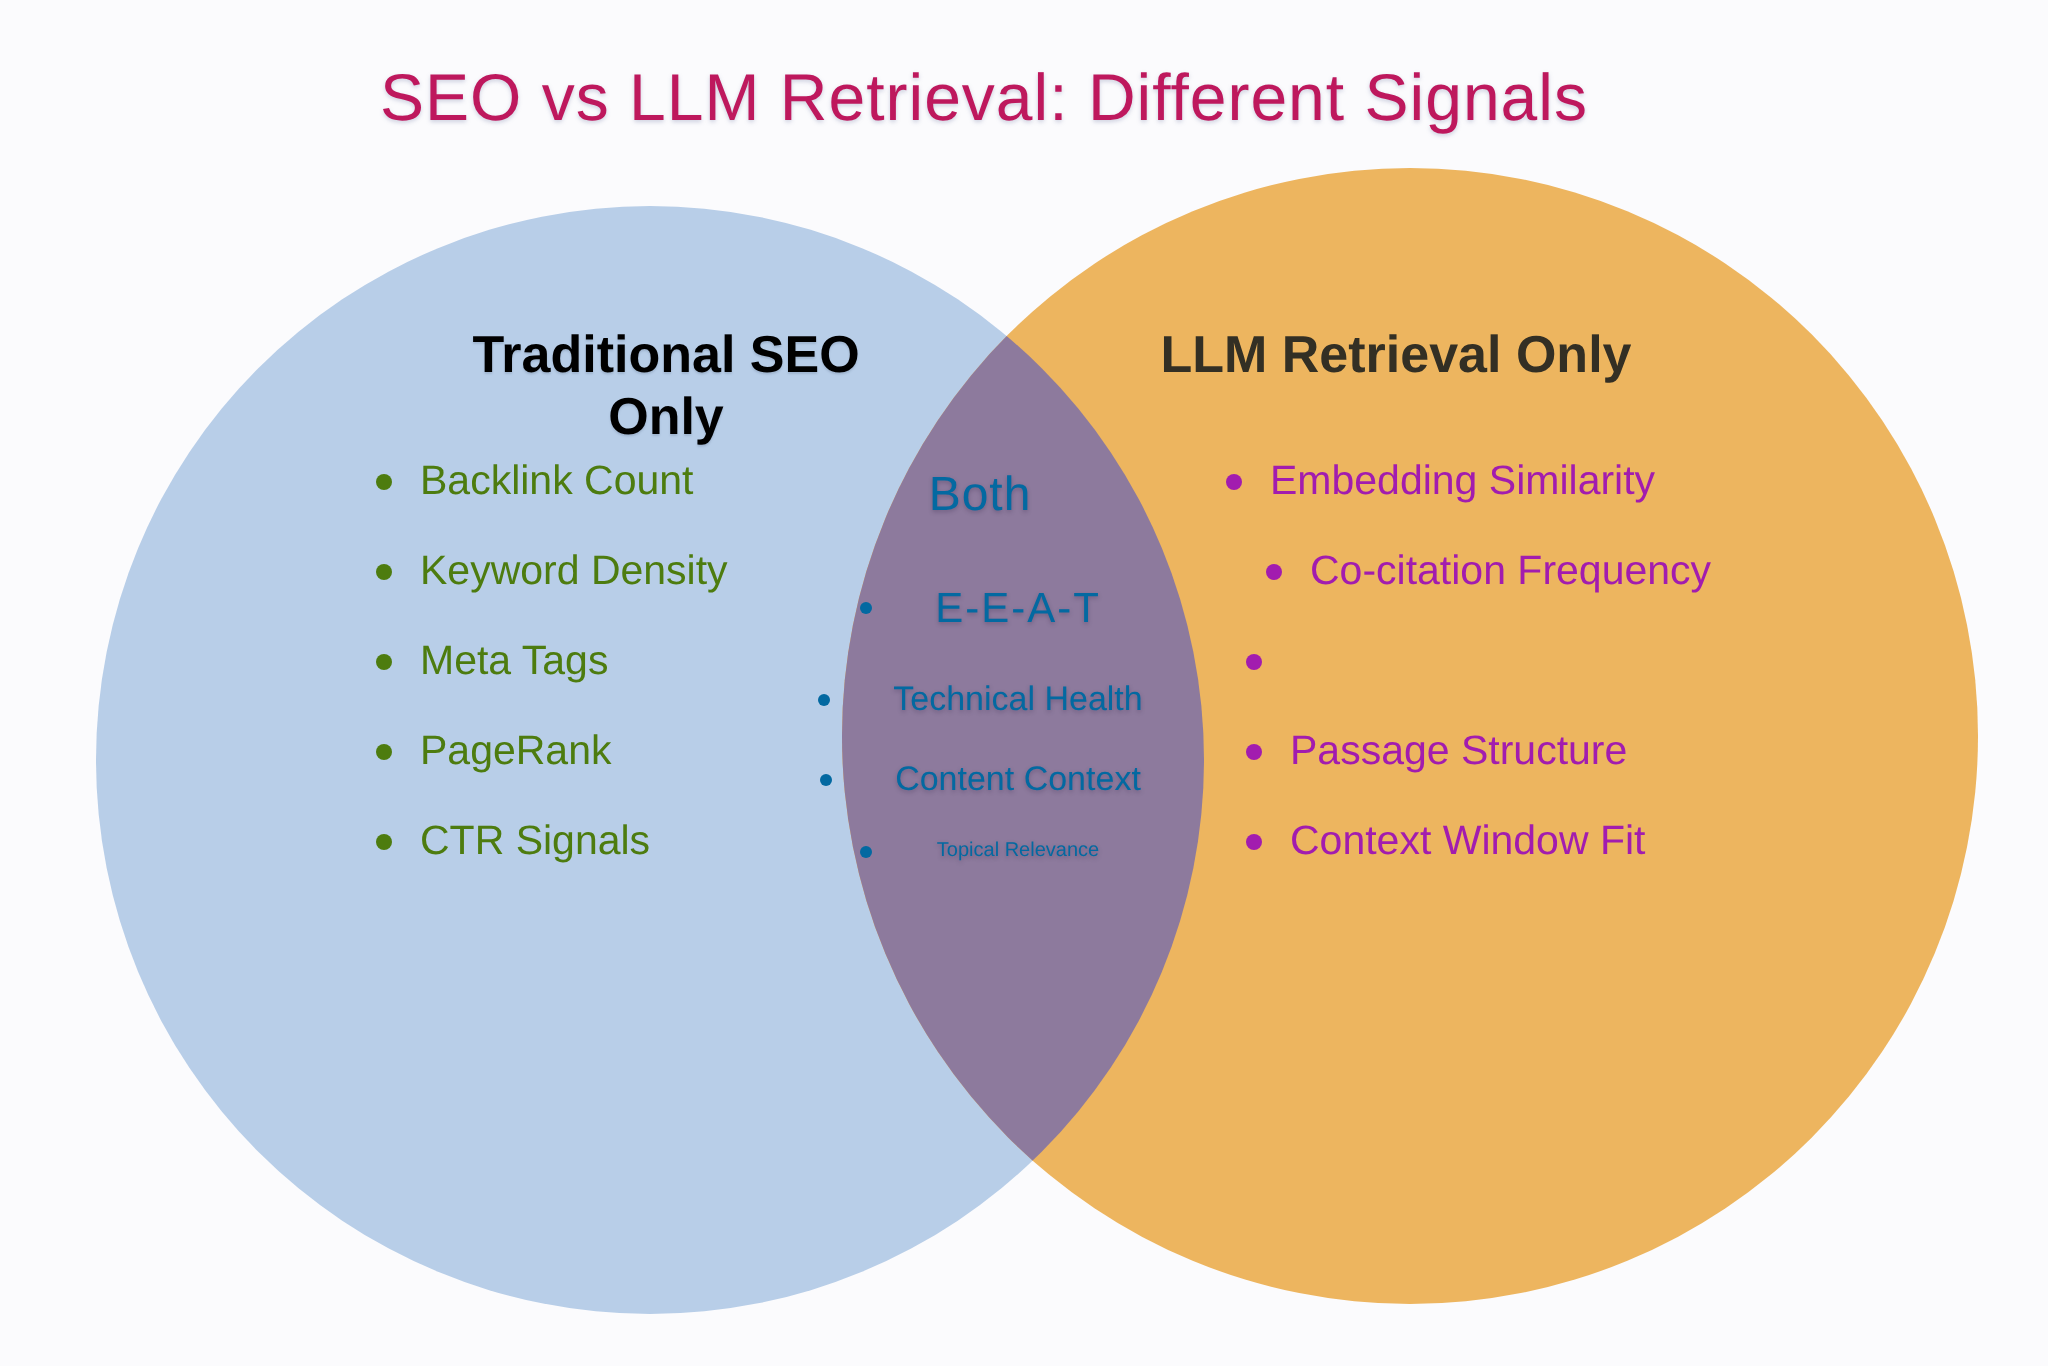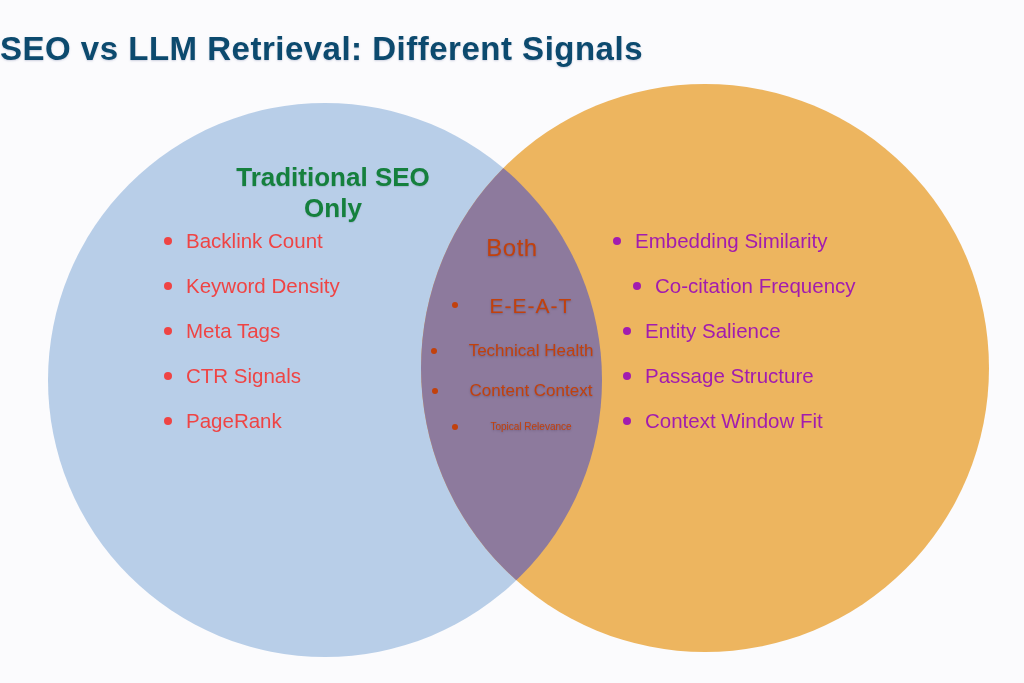--- a/index.html
+++ b/index.html
@@ -19,55 +19,55 @@
   .venn-svg {
     position: absolute;
     left: 0;
     top: 0;
   }
   .title {
     position: absolute;
     top: 30px;
     left: 0;
     width: 984px;
-    text-align: left;
+    text-align: center;
     font-size: 33px;
-    font-weight: bold;
+    font-weight: normal;
     letter-spacing: 0.5px;
-    color: #0c4a6e;
+    color: #be185d;
     text-shadow: 0 1px 2px rgba(120,130,170,0.35);
   }
   .heading {
     position: absolute;
     font-size: 26px;
     font-weight: bold;
   }
   .heading-left {
     top: 162px;
     left: 205px;
     width: 256px;
     text-align: center;
-    color: #15803d;
+    color: #000000;
     text-shadow: 0 1px 1px rgba(90,110,140,0.25);
   }
   .heading-right {
     top: 162px;
     left: 570px;
     width: 256px;
     text-align: center;
     color: #332f24;
   }
   .item-col {
     position: absolute;
     top: 228px;
     font-size: 20.5px;
   }
   .item-col-left {
-    left: 164px;
-    color: #ef4444;
+    left: 188px;
+    color: #4d7c0f;
   }
   .item-col-right {
     left: 613px;
     color: #a21caf;
   }
   .v-item {
     display: flex;
     align-items: center;
     height: 26px;
     margin-bottom: 19px;
@@ -81,24 +81,24 @@
     margin-right: 14px;
     flex: 0 0 auto;
   }
   .item-col-right .v-item:nth-child(2) { margin-left: 20px; }
   .item-col-right .v-item:nth-child(3),
   .item-col-right .v-item:nth-child(4),
   .item-col-right .v-item:nth-child(5) { margin-left: 10px; }
 
   .overlap-col {
     position: absolute;
-    left: 426px;
+    left: 404px;
     top: 234px;
     width: 172px;
-    color: #c2410c;
+    color: #0369a1;
     text-align: center;
     text-shadow: 0 1px 2px rgba(60,45,80,0.35);
   }
   .overlap-heading {
     font-size: 24px;
     line-height: 28px;
     margin-bottom: 26px;
     letter-spacing: 0.5px;
   }
   .o-item {
@@ -135,56 +135,56 @@
     </defs>
     <circle cx="325" cy="380" r="277" fill="#b8cee8"></circle>
     <circle cx="705" cy="368" r="284" fill="#edb55f"></circle>
     <circle cx="705" cy="368" r="284" fill="#8d7a9d" clip-path="url(#leftClip)"></circle>
   </svg>
 
   <div class="title">SEO vs LLM Retrieval: Different Signals</div>
 
   <div class="heading heading-left">Traditional SEO Only</div>
 
+  <div class="heading heading-right">LLM Retrieval Only</div>
 
   <div class="item-col item-col-left">
     <div class="v-item">
       <span class="dot"></span>
       <span>Backlink Count</span>
     </div>
     <div class="v-item">
       <span class="dot"></span>
       <span>Keyword Density</span>
     </div>
     <div class="v-item">
       <span class="dot"></span>
       <span>Meta Tags</span>
     </div>
     <div class="v-item">
       <span class="dot"></span>
+      <span>PageRank</span>
+    </div>
+    <div class="v-item">
+      <span class="dot"></span>
       <span>CTR Signals</span>
     </div>
-    <div class="v-item">
-      <span class="dot"></span>
-      <span>PageRank</span>
-    </div>
   </div>
 
   <div class="item-col item-col-right">
     <div class="v-item">
       <span class="dot"></span>
       <span>Embedding Similarity</span>
     </div>
     <div class="v-item">
       <span class="dot"></span>
       <span>Co-citation Frequency</span>
     </div>
     <div class="v-item">
       <span class="dot"></span>
-      <span>Entity Salience</span>
     </div>
     <div class="v-item">
       <span class="dot"></span>
       <span>Passage Structure</span>
     </div>
     <div class="v-item">
       <span class="dot"></span>
       <span>Context Window Fit</span>
     </div>
   </div>

